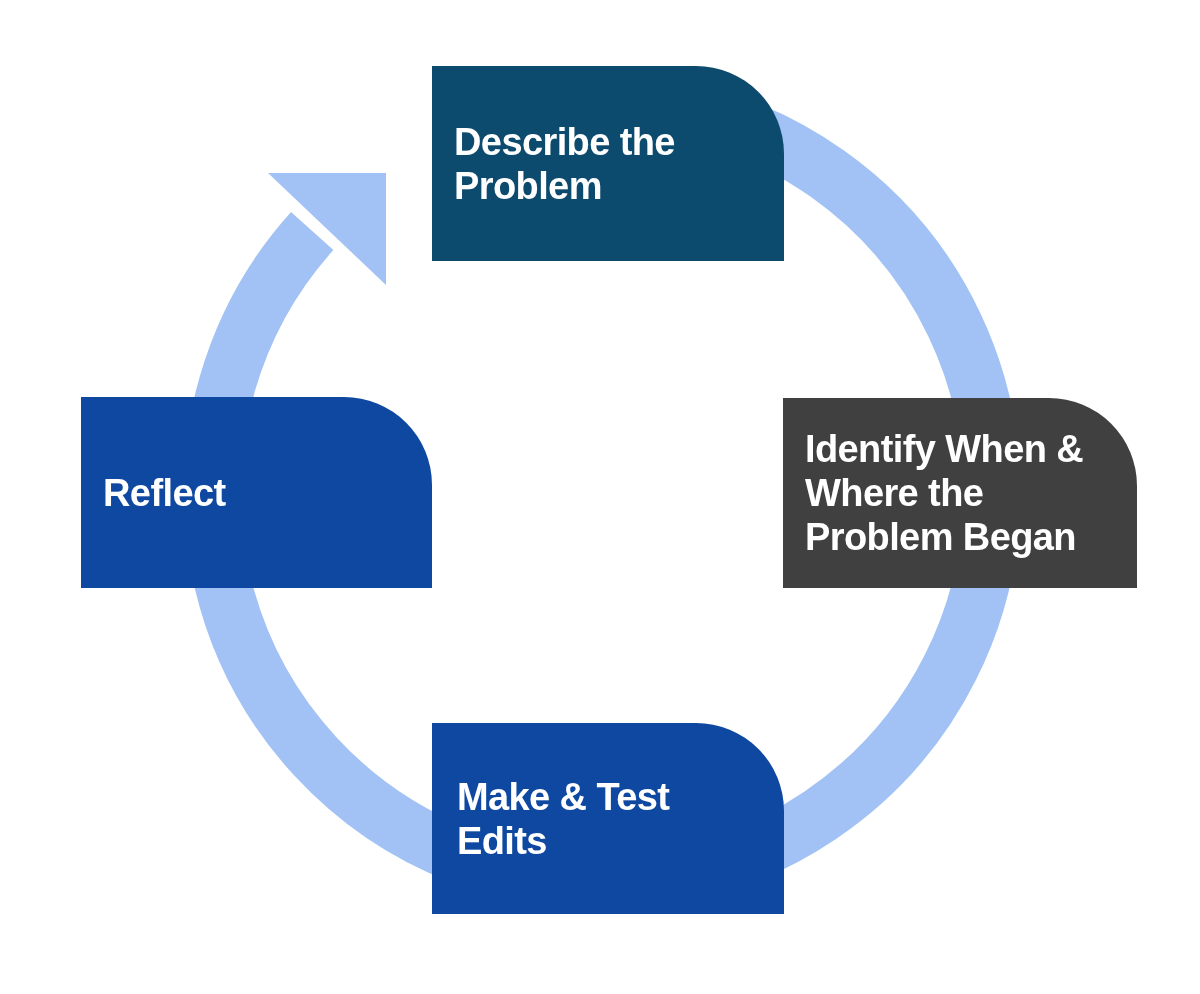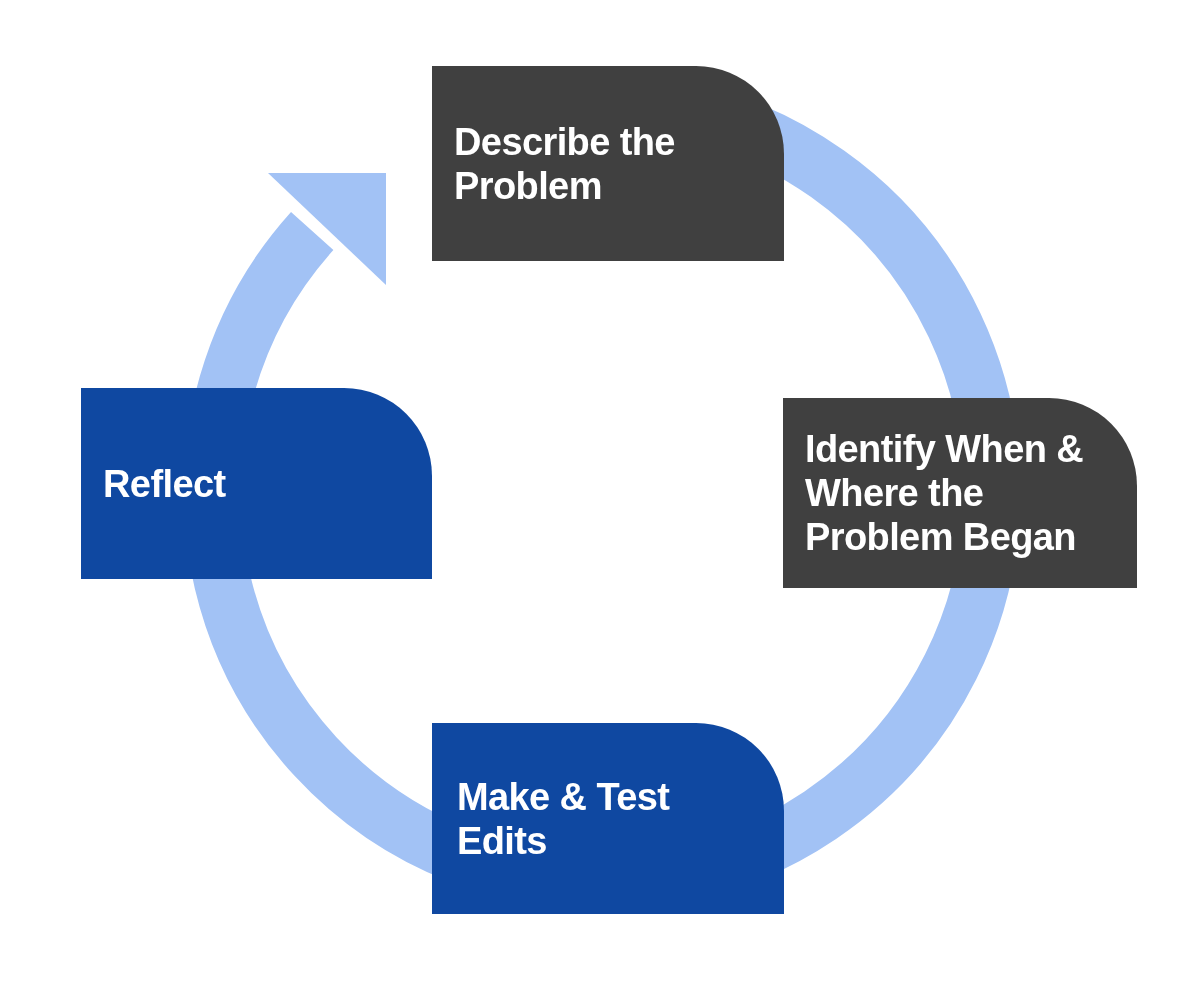--- a/index.html
+++ b/index.html
@@ -38,33 +38,33 @@
     color: #ffffff;
     font-weight: 700;
     font-size: 38px;
     line-height: 44px;
     letter-spacing: -0.6px;
     white-space: pre-line;
   }
   .step-top    { left: 432px; top:  66px; width: 352px; height: 195px; }
   .step-right  { left: 783px; top: 398px; width: 354px; height: 190px; }
   .step-bottom { left: 432px; top: 723px; width: 352px; height: 191px; padding-left: 25px; }
-  .step-left   { left:  81px; top: 388px; width: 351px; height: 191px; }
+  .step-left   { left:  81px; top: 397px; width: 351px; height: 191px; }
 </style>
 </head>
 <body>
 
 <div class="canvas">
 
   <svg class="ring-svg" viewBox="0 0 1200 994">
     <path fill="none" stroke="#A2C2F5" stroke-width="57" d="M 468.6 125.5 A 390 390 0 1 1 312.2 231"></path>
     <polygon fill="#A2C2F5" points="268,173 386,173 386,285"></polygon>
   </svg>
 
-  <div class="step step-top" style="background: #404040;">
+  <div class="step step-top" style="background: #0c4a6e;">
     <span class="step-label" style="color: rgb(255, 255, 255);">Describe the
 Problem</span>
   </div>
 
   <div class="step step-right" style="background: #404040;">
     <span class="step-label" style="color: rgb(255, 255, 255);">Identify When &amp;
 Where the
 Problem Began</span>
   </div>
 

